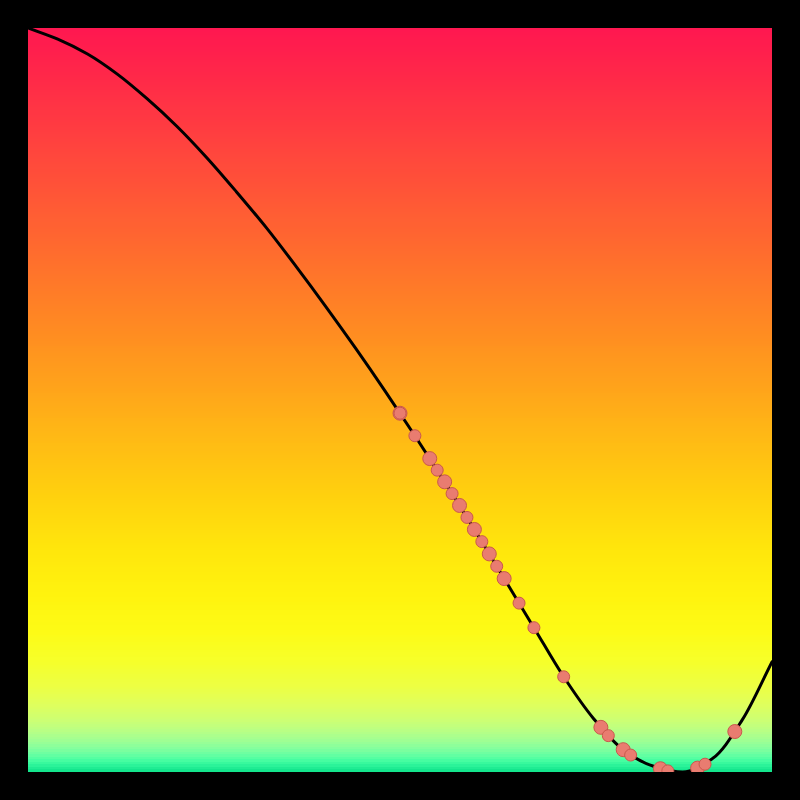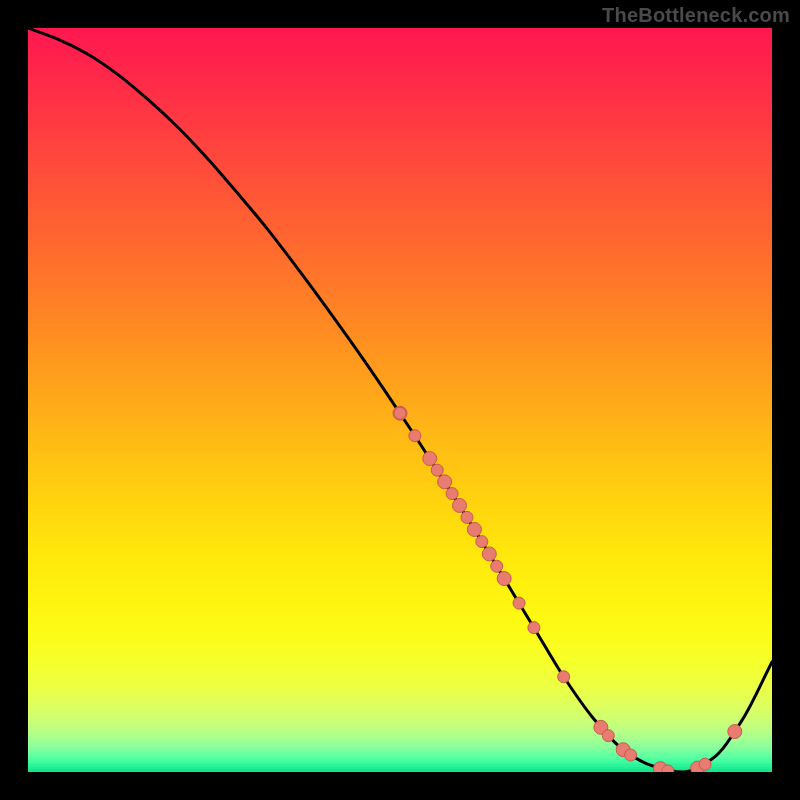--- a/index.html
+++ b/index.html
@@ -52,21 +52,20 @@
     font-size: 20px;
     font-weight: 600;
     letter-spacing: 0.2px;
     pointer-events: none;
   }
 </style>
 </head>
 <body>
 
 <div class="stage">
-  <div class="watermark">TheBottleneck.com</div>
   <div class="plot-area">
     <div id="bg-layer">
         <div class="bg-strip" style="top: -0.5px; height: 3.68px; background: rgb(255, 23, 80);"></div>
         <div class="bg-strip" style="top: 1.98829px; height: 3.68px; background: rgb(255, 24, 80);"></div>
         <div class="bg-strip" style="top: 4.47659px; height: 3.68px; background: rgb(255, 25, 79);"></div>
         <div class="bg-strip" style="top: 6.96488px; height: 3.68px; background: rgb(255, 26, 79);"></div>
         <div class="bg-strip" style="top: 9.45318px; height: 3.68px; background: rgb(255, 27, 78);"></div>
         <div class="bg-strip" style="top: 11.9415px; height: 3.68px; background: rgb(255, 28, 78);"></div>
         <div class="bg-strip" style="top: 14.4298px; height: 3.68px; background: rgb(255, 28, 78);"></div>
         <div class="bg-strip" style="top: 16.9181px; height: 3.68px; background: rgb(255, 29, 77);"></div>

